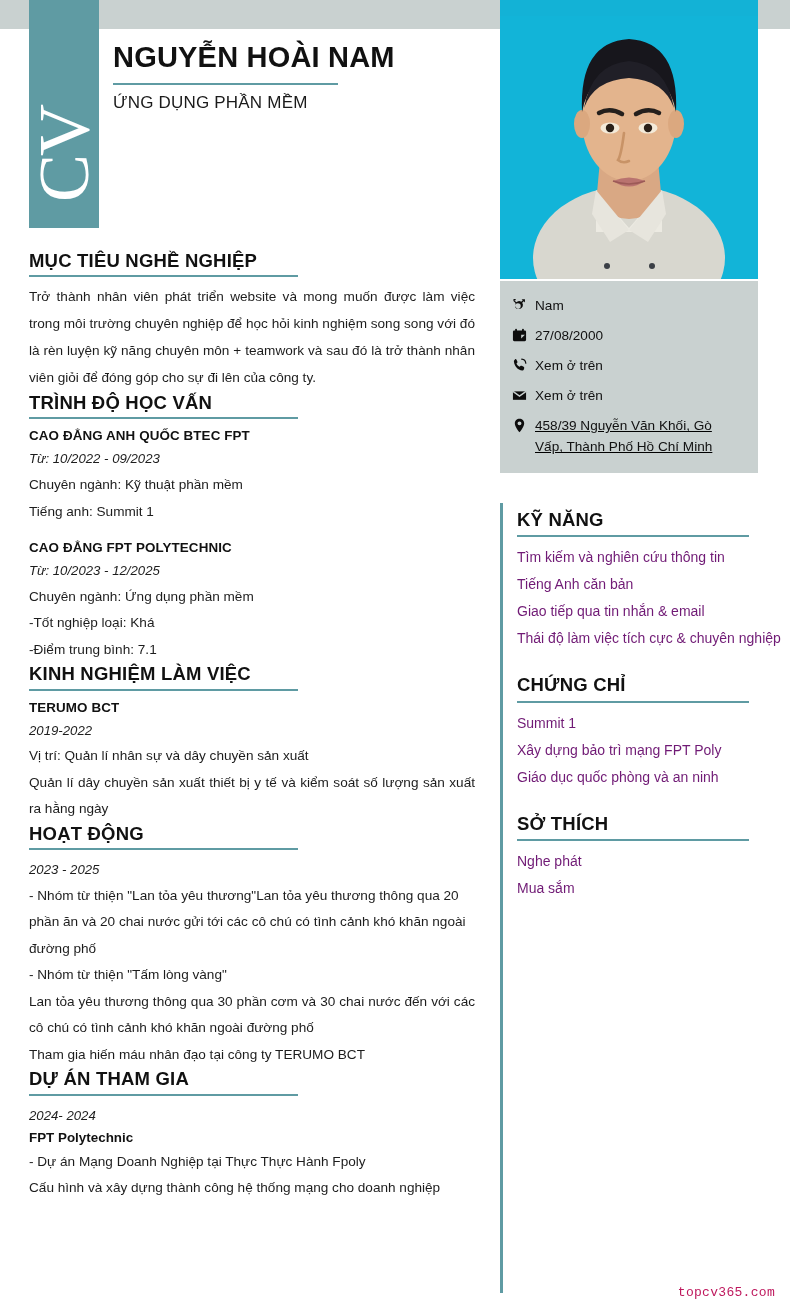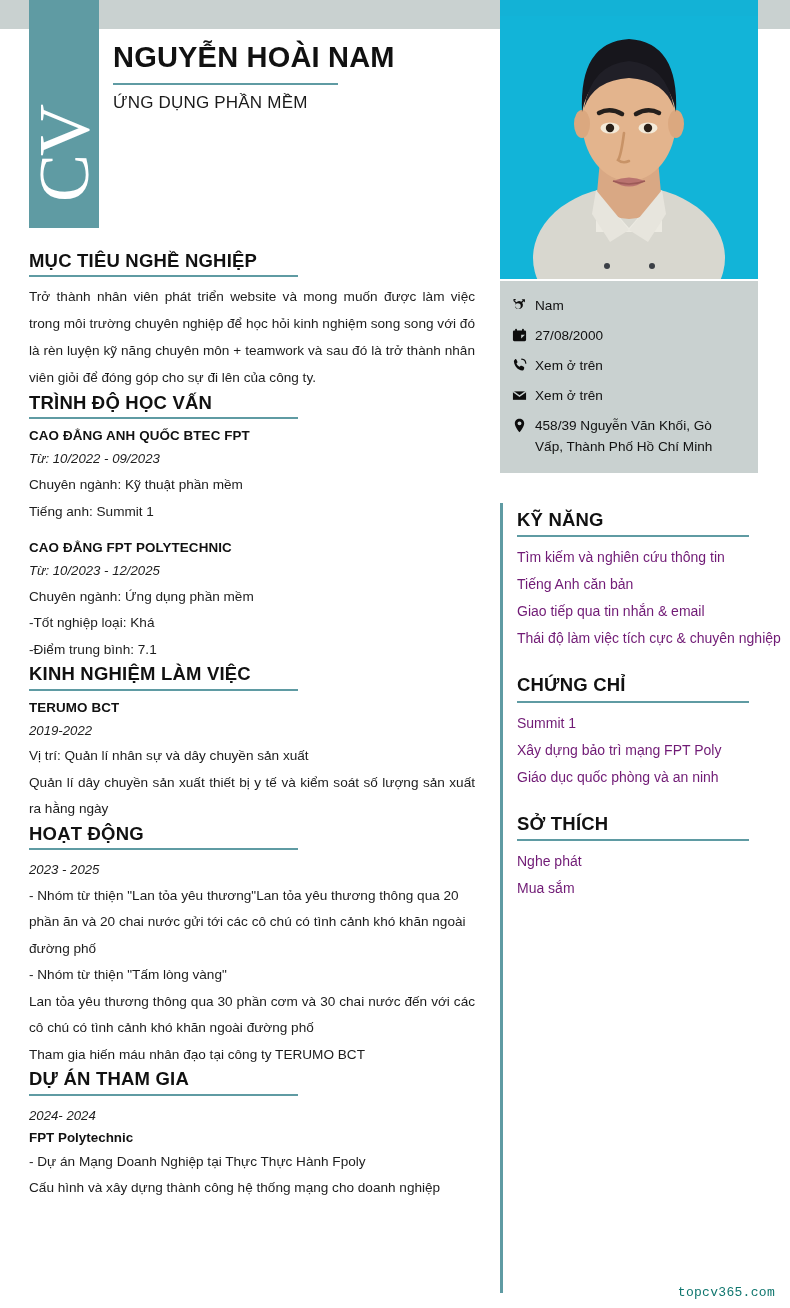--- a/index.html
+++ b/index.html
@@ -148,21 +148,21 @@
     left: 500px; top: 281px;
     width: 258px;
     padding: 14px 16px 16px 12px;
     background: #c9d1d0;
   }
   .contact-row {
     display: flex;
     align-items: flex-start;
     margin-bottom: 9px;
   }
-  .contact-row:last-child { margin-bottom: 0; }
+  .contact-row:last-child { margin-bottom: 0; text-decoration: underline; }
   .contact-icon {
     flex: 0 0 20px;
     width: 20px;
     height: 19px;
     display: flex;
     align-items: center;
     justify-content: flex-start;
     margin-top: 1px;
   }
   .contact-icon svg { display: block; fill: #0d0d0d; }
@@ -202,21 +202,21 @@
     line-height: 1.93;
   }
 
   
   .watermark {
     position: absolute;
     right: 15px;
     bottom: 8px;
     font-family: "Liberation Mono", monospace;
     font-size: 13px;
-    color: #0f766e;
+    color: #be185d;
     letter-spacing: 0.3px;
     text-align: right;
   }
 </style>
 </head>
 <body>
 
 <div id="page">
 
   <div class="top-strip"></div>

